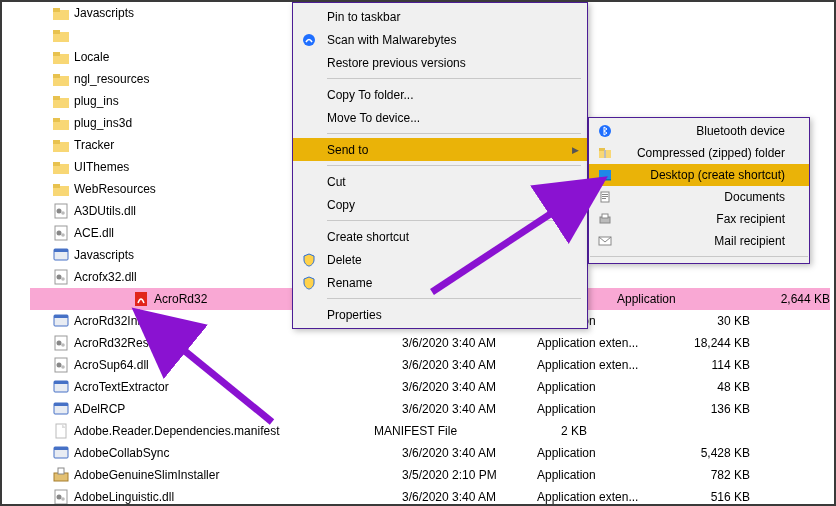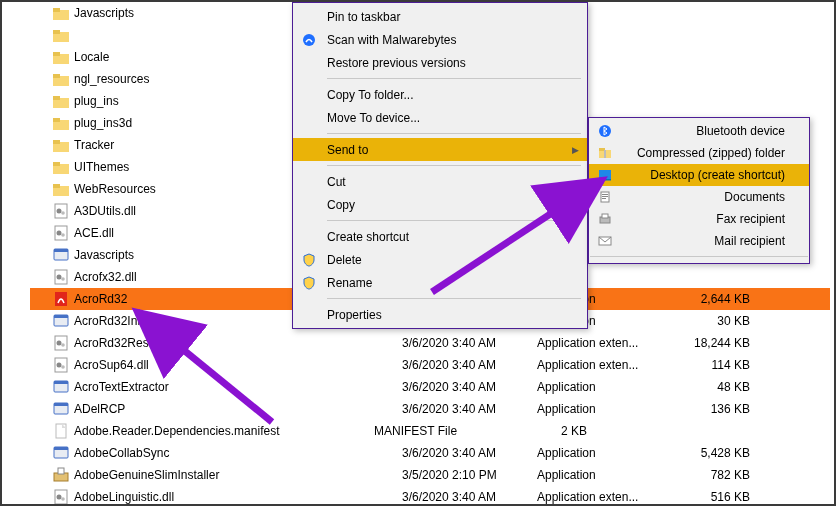--- a/index.html
+++ b/index.html
@@ -22,21 +22,22 @@
     right: 4px;
     bottom: 0;
   }
   .row {
     display: flex;
     align-items: center;
     height: 22px;
     padding-left: 22px;
   }
   .row.selected {
-    background: #f97316;
+    background: #f9a8d4;
+    justify-content: flex-end;
   }
   .row .icon {
     width: 18px;
     height: 18px;
     margin-right: 4px;
     flex: 0 0 18px;
     display: flex;
     align-items: center;
     justify-content: center;
   }

